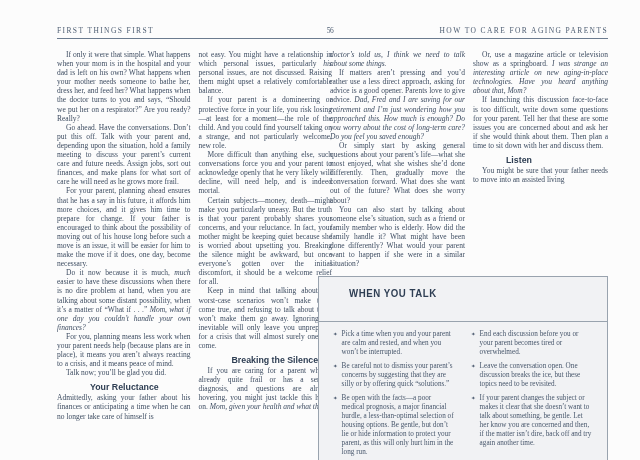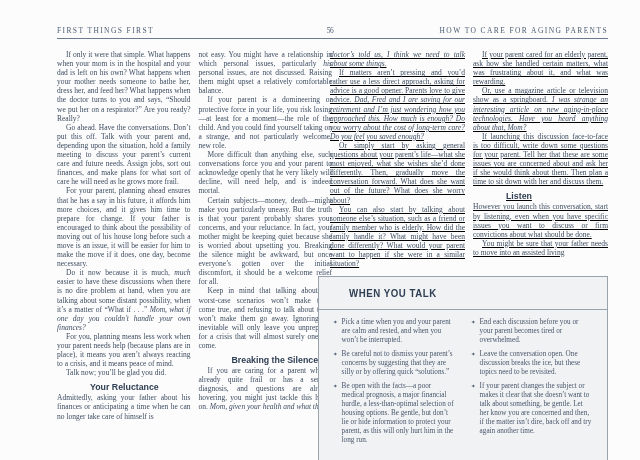--- a/index.html
+++ b/index.html
@@ -11,31 +11,31 @@
   body{width:640px;height:460px;background:var(--paper);font-family:"Liberation Serif",serif;}
   .spread{position:relative;width:640px;height:460px;background:var(--paper);overflow:hidden;}
   .page{position:absolute;top:26px;}
   .page-left{left:38px;width:275px;margin-left:19px;}
   .page-right{left:330px;width:278px;}
   .running-head{display:flex;justify-content:space-between;align-items:baseline;
     font-size:7.5px;letter-spacing:1.4px;color:var(--running_head);
     border-bottom:1px solid var(--head_rule);padding-bottom:3px;}
   .cols{display:flex;gap:8px;margin-top:11px;overflow:hidden;}
   .cols-left{height:398px;}
-  .cols-right{height:226px;text-decoration:underline;}
+  .cols-right{height:226px;}
   .col{flex:1;min-width:0;}
   .col p{margin:0;font-size:7.5px;line-height:9.1px;color:var(--ink);
     text-align:justify;text-justify:inter-word;}
   .col p.indent{text-indent:9px;}
   .col h3{margin:5px 0 1px 0;font-family:"Liberation Sans",sans-serif;
     font-size:8.8px;line-height:10px;font-weight:bold;color:var(--heading);padding-left:33px;}
   .it{font-style:italic;}
   .talk-box{margin-left:-12px;width:calc(100% + 12px);margin-top:0;
     background:var(--box_bg);border:1px solid var(--rule);}
-  .talk-head{border-bottom:1px solid var(--rule);padding:6px 0 8px 30px;}
+  .talk-head{border-bottom:1px solid var(--rule);padding:6px 0 20px 30px;}
   .talk-title{display:inline-block;font-family:"Liberation Sans",sans-serif;
     font-weight:bold;font-size:10.5px;letter-spacing:0.6px;color:var(--heading);
     transform:scaleX(0.92);transform-origin:left center;}
   .talk-cols{display:flex;gap:16px;padding:8px 14px 10px 14px;}
   .talk-cols ul{list-style:none;margin:0;padding:0;flex:1;min-width:0;
     font-family:"Liberation Sans",sans-serif;font-size:7.2px;line-height:9px;color:var(--box_text);}
   .talk-cols li{display:flex;margin-bottom:5px;font-family:Liberation Serif, serif;}
   .bullet-marker{flex:0 0 auto;margin-right:4px;font-size:5.5px;line-height:9px;color:var(--box_text);}
 </style>
 </head>
@@ -77,25 +77,23 @@
       <span>HOW TO CARE FOR AGING PARENTS</span>
     </header>
     <div class="cols cols-right">
       <div class="col">
           <p><span class="it">doctor’s told us, I think we need to talk about some things.</span></p>
           <p class="indent"><span>If matters aren’t pressing and you’d rather use a less direct approach, asking for advice is a good opener. Parents love to give advice. </span><span class="it">Dad, Fred and I are saving for our retirement and I’m just wondering how you approached this. How much is enough? Do you worry about the cost of long-term care? Do you feel you saved enough?</span></p>
           <p class="indent"><span>Or simply start by asking general questions about your parent’s life—what she most enjoyed, what she wishes she’d done differently. Then, gradually move the conversation forward. What does she want out of the future? What does she worry about?</span></p>
           <p class="indent"><span>You can also start by talking about someone else’s situation, such as a friend or family member who is elderly. How did the family handle it? What might have been done differently? What would your parent want to happen if she were in a similar situation?</span></p>
         </div>
       <div class="col">
-          <p class="indent"><span>If your parent cared for an elderly parent, ask how she handled certain matters, what was frustrating about it, and what was rewarding.</span></p>
           <p class="indent"><span>Or, use a magazine article or television show as a springboard. </span><span class="it">I was strange an interesting article on new aging-in-place technologies. Have you heard anything about that, Mom?</span></p>
           <p class="indent"><span>If launching this discussion face-to-face is too difficult, write down some questions for your parent. Tell her that these are some issues you are concerned about and ask her if she would think about them. Then plan a time to sit down with her and discuss them.</span></p>
           <h3><span>Listen</span></h3>
-          <p><span>However you launch this conversation, start by listening, even when you have specific issues you want to discuss or firm convictions about what should be done.</span></p>
           <p class="indent"><span>You might be sure that your father needs to move into an assisted living</span></p>
         </div>
     </div>
     <aside class="talk-box">
       <div class="talk-head">
         <span class="talk-title">WHEN YOU TALK</span>
       </div>
       <div class="talk-cols">
         <ul>
             <li>

